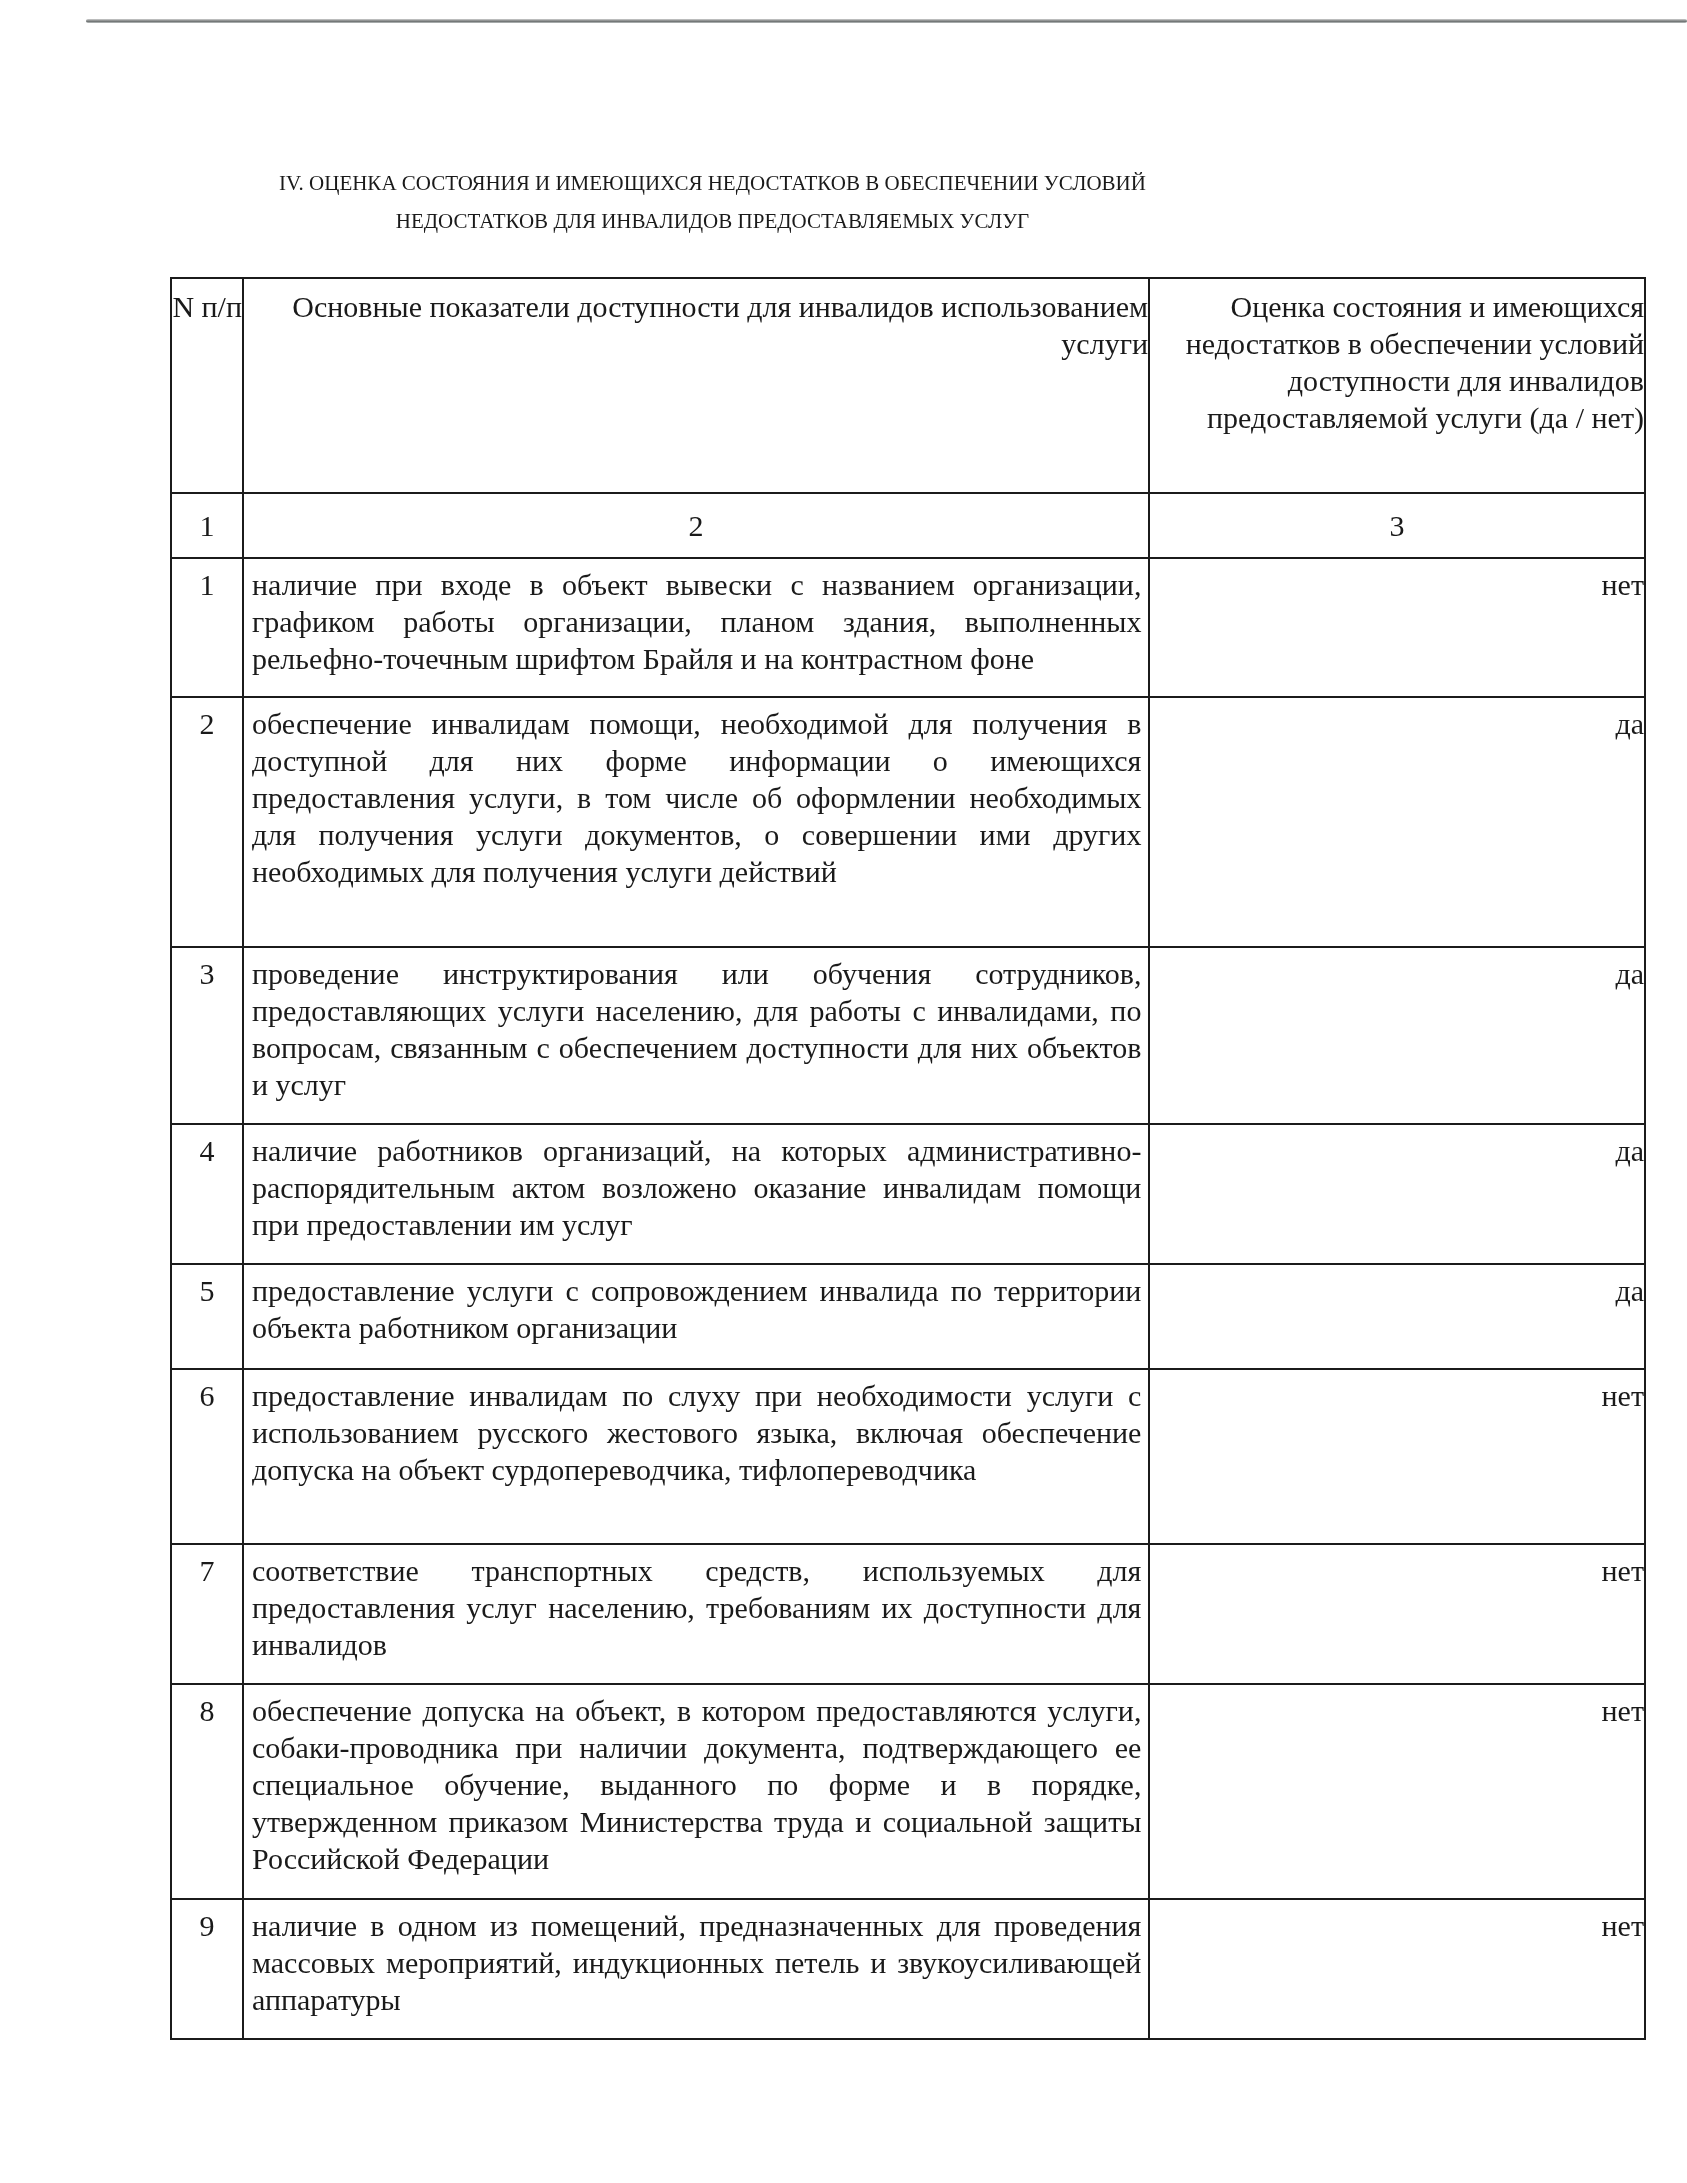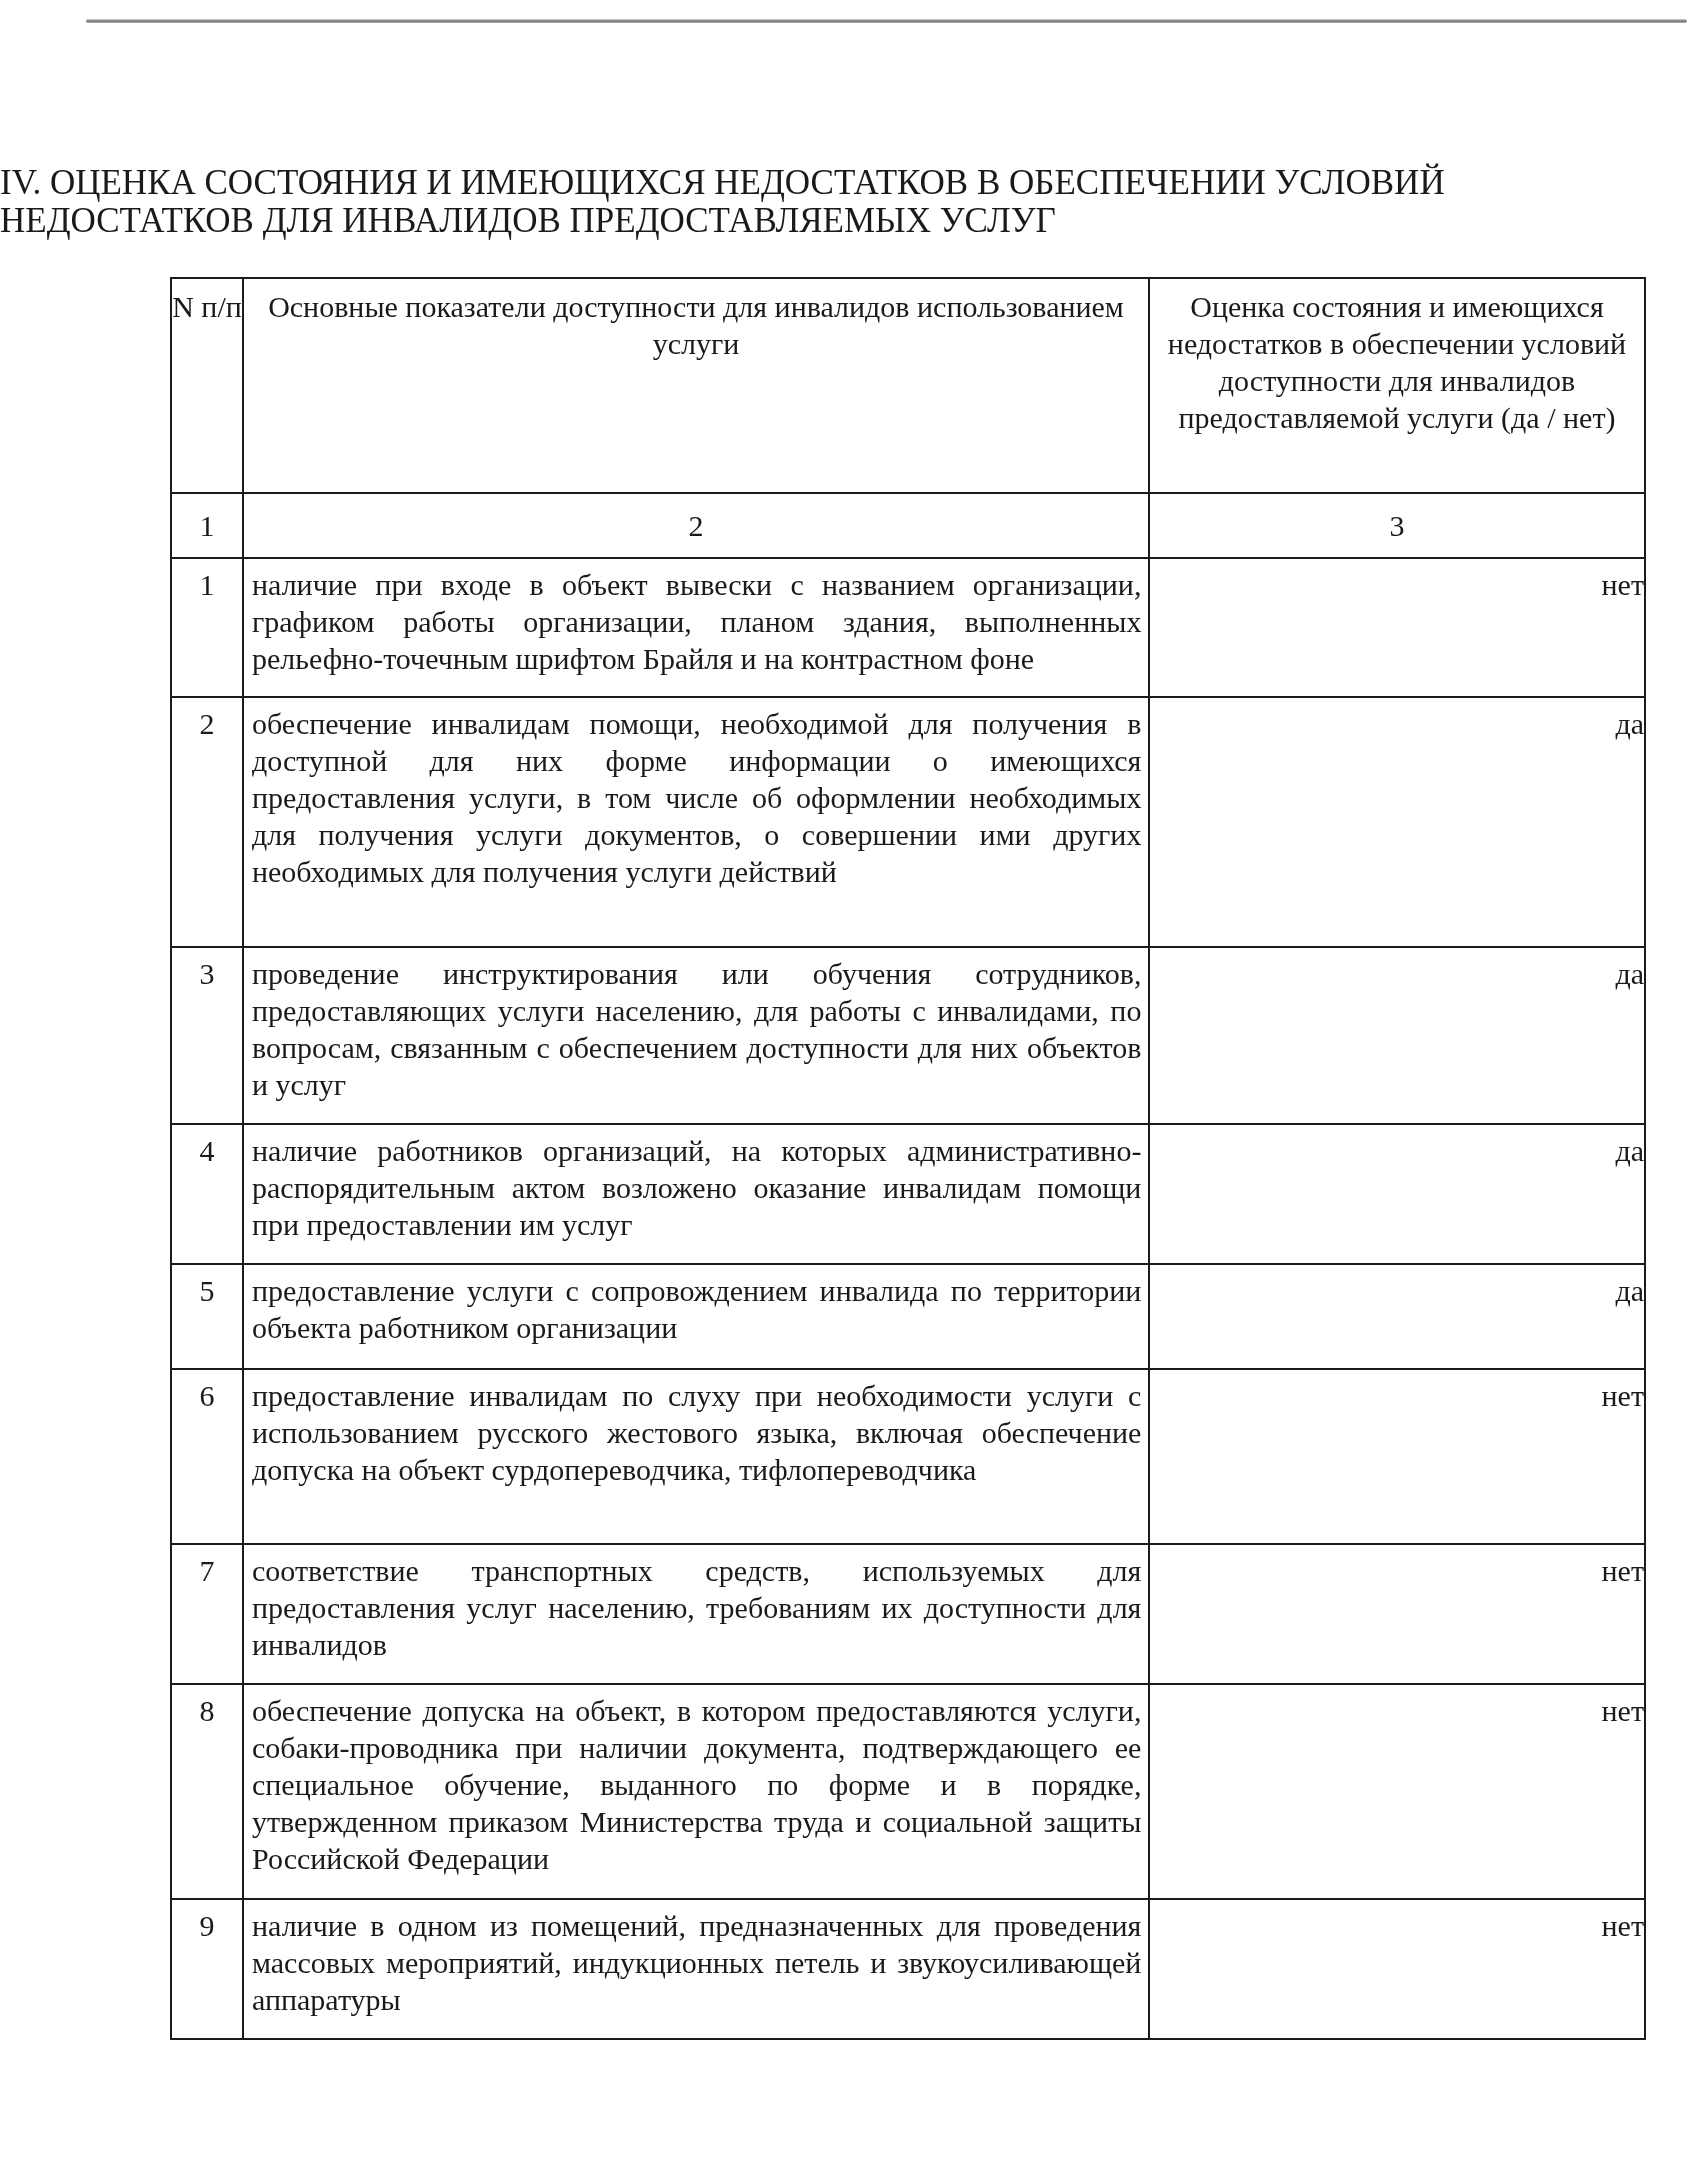--- a/index.html
+++ b/index.html
@@ -22,21 +22,22 @@
       width: 1601px;
       height: 4px;
       background: linear-gradient(to bottom, #cfcfcf, #6f7373 60%, #bfc3c3);
       border-radius: 2px;
     }
     .title {
       position: absolute;
       left: 0;
       top: 164px;
       width: 1425px;
-      font-size: 35px;
+      text-align: center;
+      font-size: 21px;
       line-height: 38px;
       letter-spacing: 0px;
     }
     .title div { white-space: nowrap; }
     table.access {
       position: absolute;
       left: 170px;
       top: 277px;
       width: 1475px;
       border-collapse: collapse;
@@ -47,21 +48,21 @@
     table.access td, table.access th {
       border: 2px solid #1b1b1b;
       vertical-align: top;
       font-weight: normal;
       padding: 0;
     }
     col.c-num { width: 72px; }
     col.c-ind { width: 906px; }
     col.c-val { width: 496px; }
     .h-num, .h-ind, .h-val {
-      text-align: center;
+      text-align: right;
       padding-top: 9.3px !important;
     }
     .h-num { height: 204px; }
     .colnum {
       text-align: center;
       padding-top: 13.2px !important;
       height: 50px;
     }
     .rnum {
       text-align: center;

